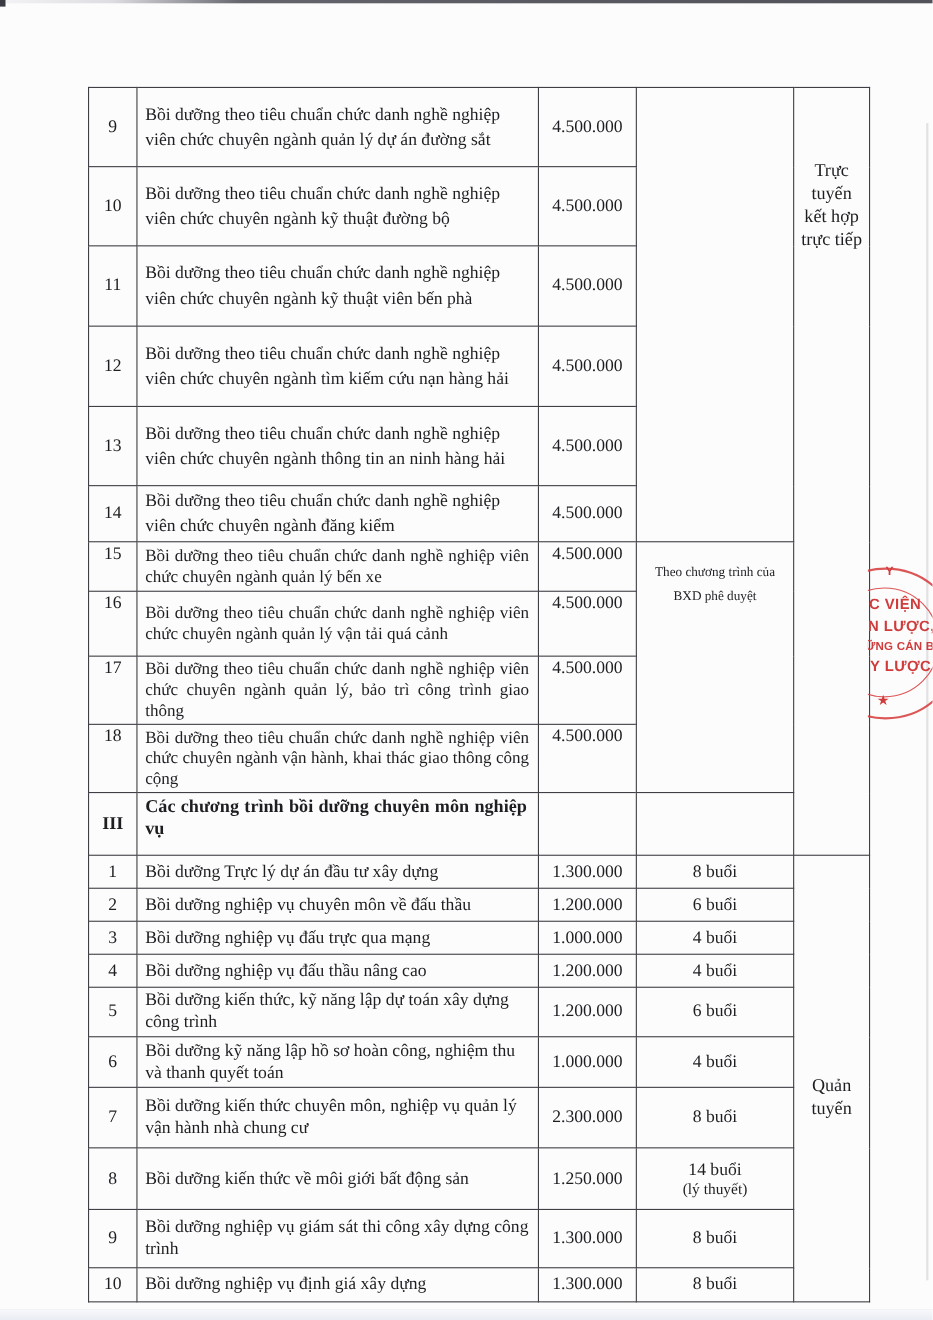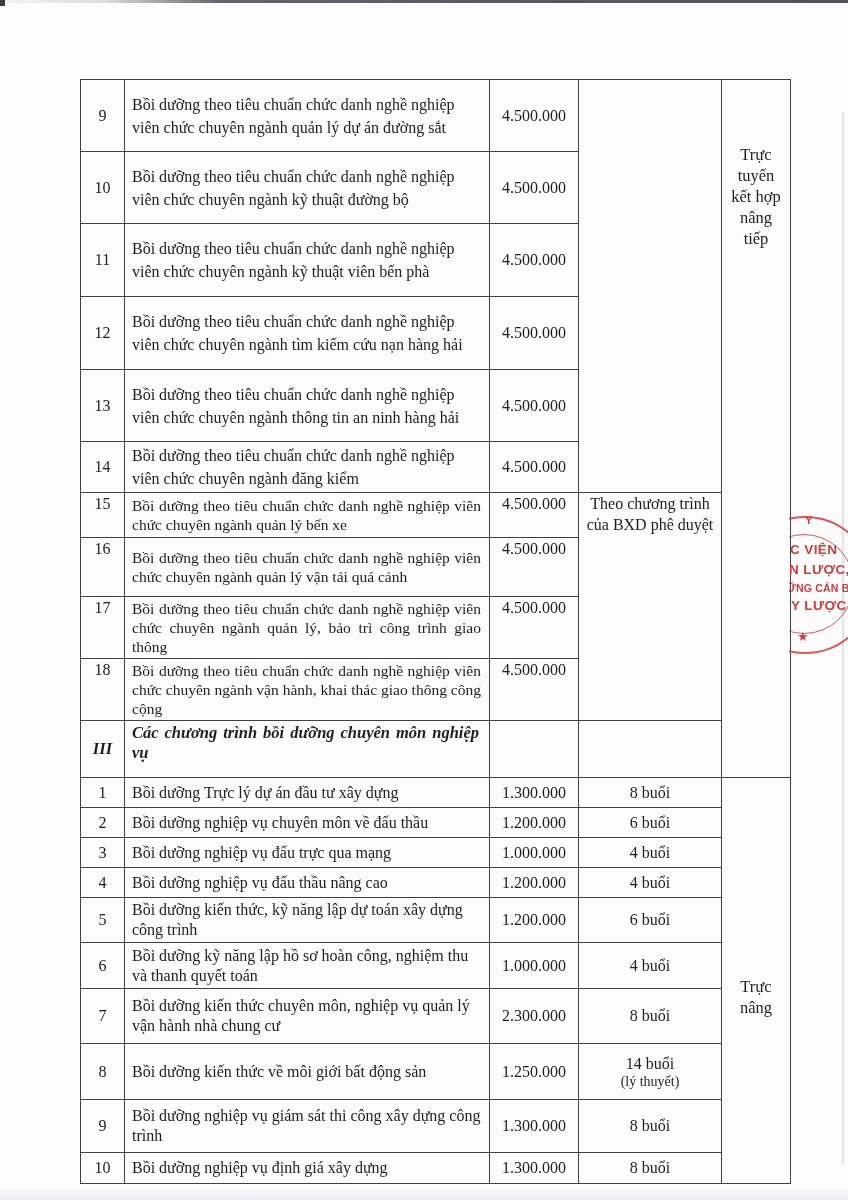--- a/index.html
+++ b/index.html
@@ -41,32 +41,32 @@
     vertical-align:middle;
     background:transparent;
   }
   td.no{text-align:center;}
   td.name{text-align:left;padding:2px 8px 2px 7px;line-height:23px;}
   td.fee{text-align:center;}
   td.dur{text-align:center;line-height:20px;}
   td.fmt{text-align:center;line-height:21px;}
 
   tr.h72{height:72px;} tr.h73{height:73px;} tr.h46{height:46px;} tr.h45{height:45px;}
-  tr.h59{height:59px;} tr.h60{height:60px;} tr.h42{height:42px;font-style:italic;} tr.h30{height:30px;}
+  tr.h59{height:59px;} tr.h60{height:60px;} tr.h42{height:42px;} tr.h30{height:30px;}
   tr.h55{height:55px;} tr.h56{height:56px;} tr.h53{height:53px;} tr.h31{height:31px;}
 
   .upper td.name{line-height:23px;}
   tr.tight td.name{font-size:15.5px;line-height:19px;text-align:justify;}
   tr.tight td.no{vertical-align:top;padding-top:2px;}
   td.vtop{vertical-align:top;padding-top:2px;line-height:17px;}
 
   td.sec-no{font-weight:bold;text-align:center;font-size:16.5px;}
   td.sec-title{font-weight:bold;font-size:16.5px;line-height:20px;text-align:justify;padding:2px 10px 14px 7px;}
 
-  td.dur-note{vertical-align:top;padding-top:0;font-size:16px;line-height:21px;}
+  td.dur-note{vertical-align:top;padding-top:17px;font-size:12px;line-height:21px;}
   td.fmt-upper{vertical-align:top;padding-top:64px;font-size:16.5px;}
   td.fmt-lower{vertical-align:middle;padding-top:34px;font-size:16.5px;}
 
   td.name.lower{line-height:20px;}
   .dur-sub{display:block;font-size:14px;line-height:16px;}
 
   
   .stamp{
     position:absolute;left:789px;top:503px;width:59px;height:164px;
     overflow:hidden;pointer-events:none;
@@ -104,21 +104,21 @@
           <col class="c-fee">
           <col class="c-dur">
           <col class="c-fmt">
       </colgroup>
       <tbody class="upper">
         <tr class="h72">
           <td class="no">9</td>
           <td class="name">Bồi dưỡng theo tiêu chuẩn chức danh nghề nghiệp viên chức chuyên ngành quản lý dự án đường sắt</td>
           <td class="fee">4.500.000</td>
           <td class="dur" rowspan="6"></td>
-          <td class="fmt fmt-upper" rowspan="11">Trực tuyến kết hợp nâng tiếp</td>
+          <td class="fmt fmt-upper" rowspan="11">Trực tuyến kết hợp trực tiếp</td>
         </tr>
         <tr class="h72">
           <td class="no">10</td>
           <td class="name">Bồi dưỡng theo tiêu chuẩn chức danh nghề nghiệp viên chức chuyên ngành kỹ thuật đường bộ</td>
           <td class="fee">4.500.000</td>
         </tr>
         <tr class="h73">
           <td class="no">11</td>
           <td class="name">Bồi dưỡng theo tiêu chuẩn chức danh nghề nghiệp viên chức chuyên ngành kỹ thuật viên bến phà</td>
           <td class="fee">4.500.000</td>
@@ -165,21 +165,21 @@
           <td class="fee"></td>
           <td class="dur"></td>
         </tr>
       </tbody>
       <tbody class="lower">
         <tr class="h30">
           <td class="no">1</td>
           <td class="name lower">Bồi dưỡng Trực lý dự án đầu tư xây dựng</td>
           <td class="fee">1.300.000</td>
           <td class="dur">8 buổi</td>
-          <td class="fmt fmt-lower" rowspan="10">Trực nâng</td>
+          <td class="fmt fmt-lower" rowspan="10">Quản tuyến</td>
         </tr>
         <tr class="h30">
           <td class="no">2</td>
           <td class="name lower">Bồi dưỡng nghiệp vụ chuyên môn về đấu thầu</td>
           <td class="fee">1.200.000</td>
           <td class="dur">6 buổi</td>
         </tr>
         <tr class="h30">
           <td class="no">3</td>
           <td class="name lower">Bồi dưỡng nghiệp vụ đấu trực qua mạng</td>

